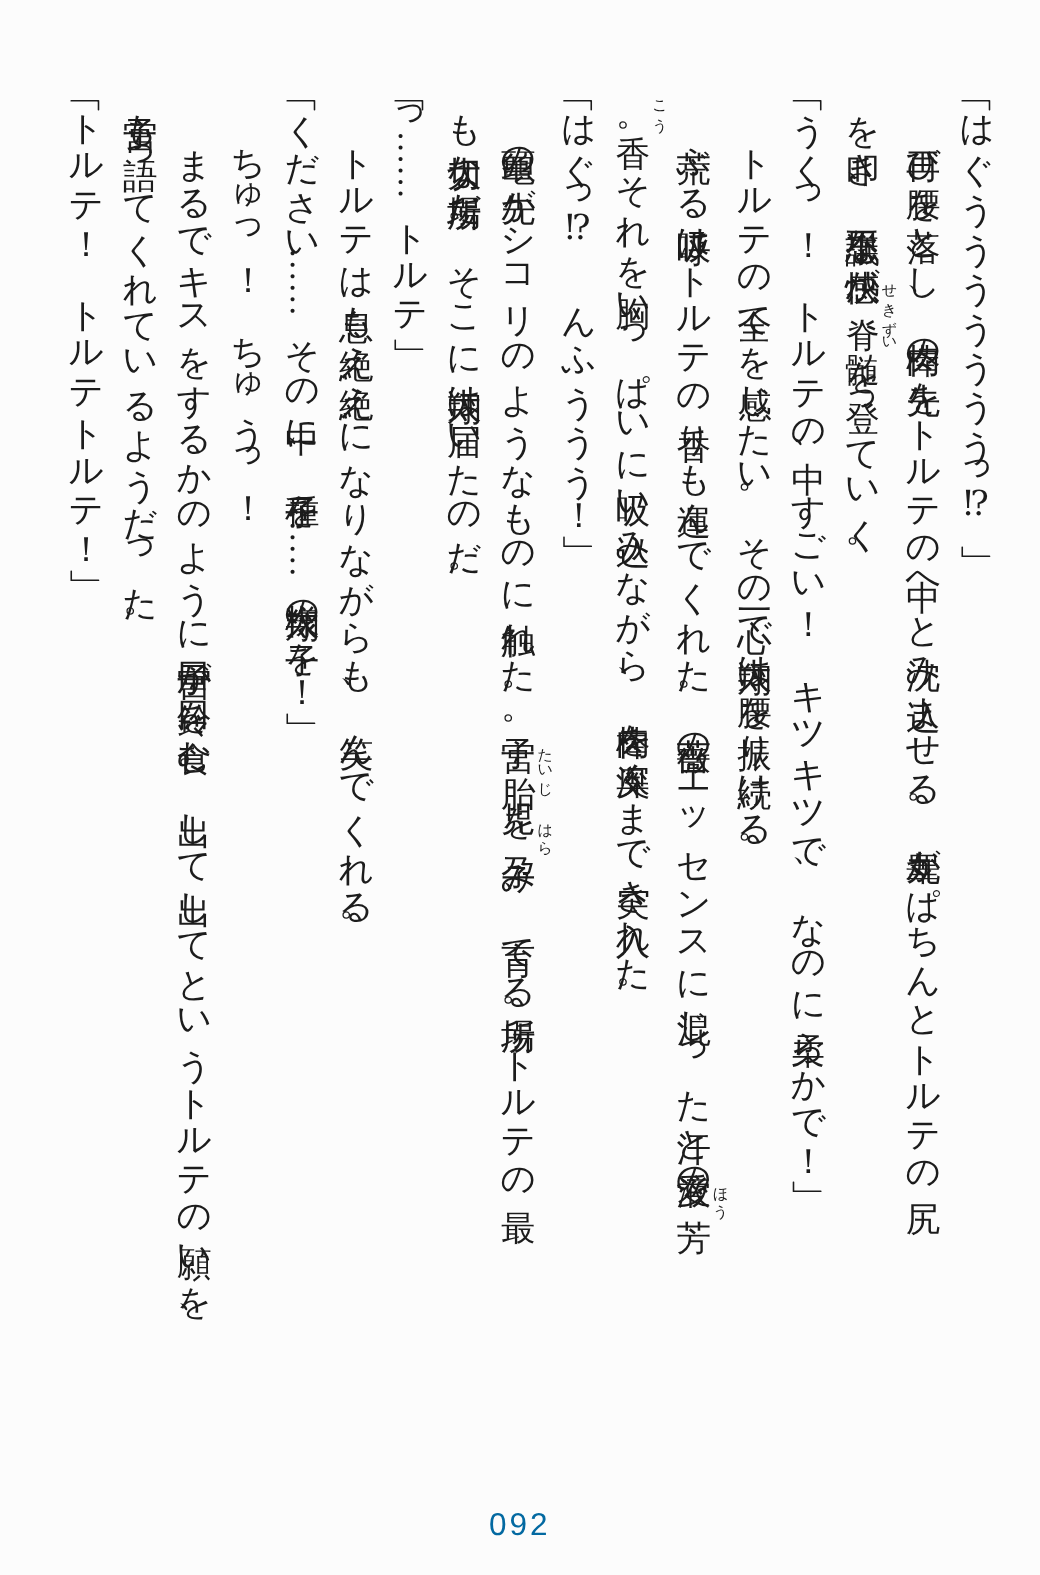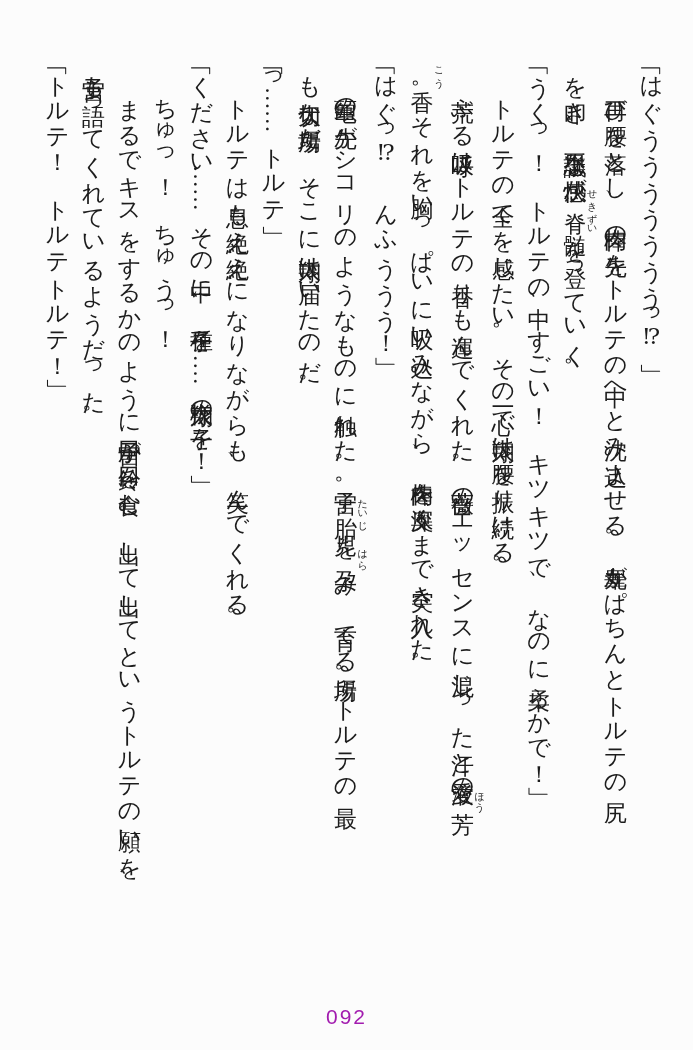--- a/index.html
+++ b/index.html
@@ -47,21 +47,21 @@
     letter-spacing: 0;
   }
   .page-number {
     position: absolute;
     top: 1005px;
     left: 0;
     width: 100%;
     text-align: center;
     font-family: "Liberation Sans", "DejaVu Sans", sans-serif;
     font-size: 21px;
-    color: #a21caf;
+    color: #0369a1;
     letter-spacing: 2px;
   }
 </style>
 </head>
 <body>
 
 <div class="book-page">
   <div class="text-area" id="text-area">
       <div class="tcol">「はぐうううううううっ⁉」</div>
       <div class="tcol indent">再び腰を落とし、肉棒の先をトルテの中へと沈み込ませる。睾丸がぱちんとトルテの尻</div>

